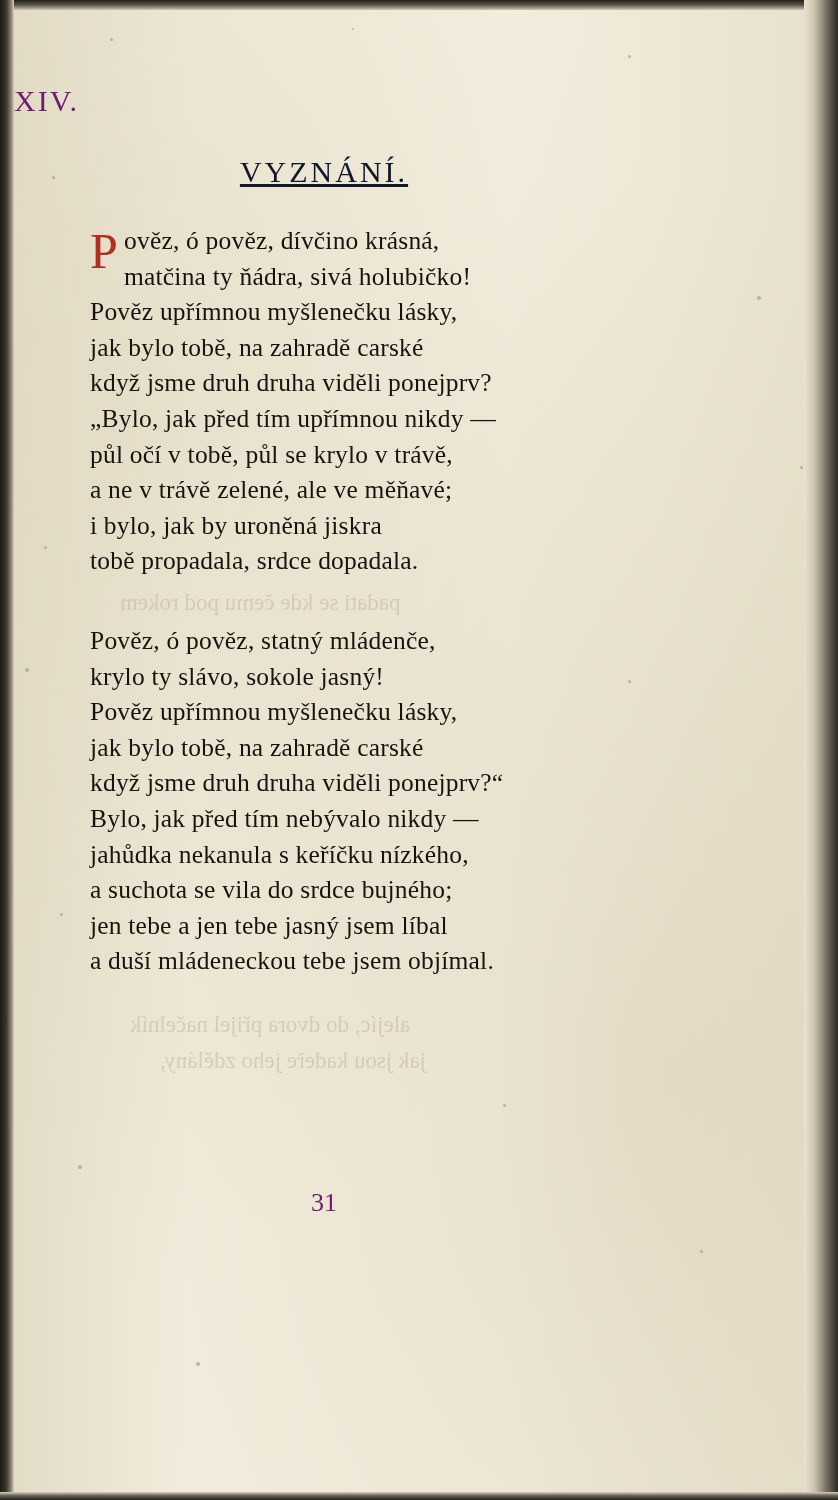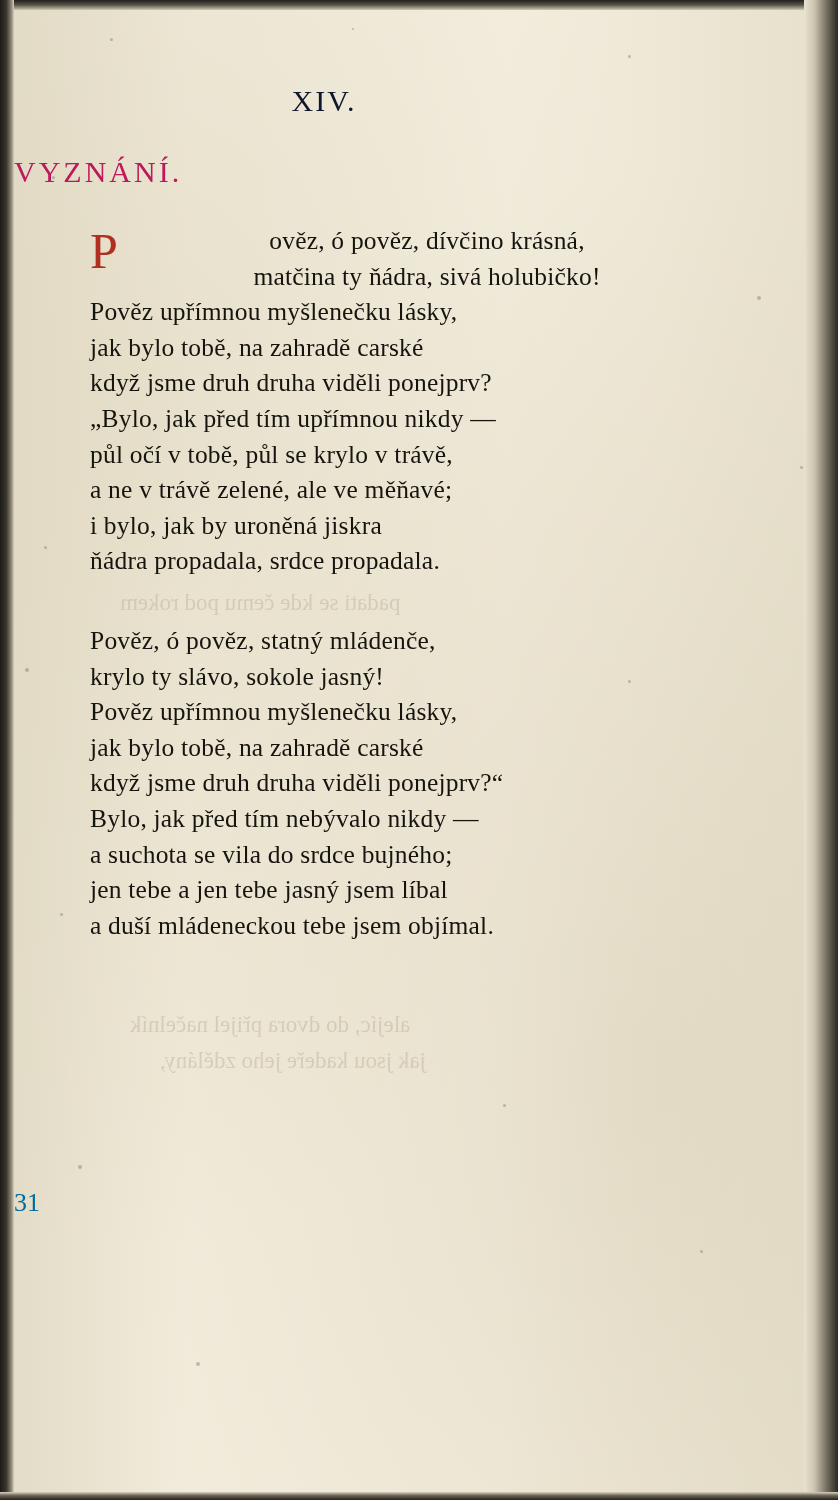--- a/index.html
+++ b/index.html
@@ -69,66 +69,67 @@
   .content {
     position: absolute;
     left: 14px; top: 10px;
     width: 790px; height: 1482px;
   }
   .chapter-number {
     position: absolute;
     top: 74px;
     left: 0;
     width: 620px;
-    text-align: center;
-    color: #0f172a;
+    text-align: left;
+    color: #701a75;
     font-size: 30px;
     letter-spacing: 2px;
     font-family: "Liberation Serif", serif;
   }
   .poem-title {
     position: absolute;
     top: 145px;
     left: 0;
     width: 620px;
-    text-align: left;
-    color: #be185d;
+    text-align: center;
+    color: #0f172a;
     font-size: 30px;
     letter-spacing: 3px;
+    text-decoration: underline;
   }
   .stanza {
     position: absolute;
     left: 76px;
     width: 640px;
     font-size: 25.5px;
     line-height: 35.6px;
     color: #16140f;
     letter-spacing: 0.2px;
   }
   .stanza-1 { top: 213px; }
   .stanza-2 { top: 613px; }
   .line { white-space: nowrap; }
-  .line.indent-drop { text-indent: 34px; text-align: center; }
+  .line.indent-drop { text-indent: 34px; }
   .dropcap {
     position: absolute;
     left: 76px;
     top: 216px;
     color: #b03020;
     font-size: 50px;
     line-height: 50px;
     font-family: "Liberation Serif", serif;
   }
   .page-number {
     position: absolute;
     top: 1178px;
     left: 0;
     width: 620px;
-    text-align: left;
+    text-align: center;
     font-size: 26px;
-    color: #0369a1;
+    color: #701a75;
   }
 </style>
 </head>
 <body>
 
 <div id="page">
 
   <div class="paper"></div>
 
   <div class="edge-top"></div>
@@ -168,29 +169,30 @@
     <div class="stanza stanza-1" id="stanza-1">
         <div class="line indent-drop">ověz, ó pověz, dívčino krásná,</div>
         <div class="line indent-drop">matčina ty ňádra, sivá holubičko!</div>
         <div class="line">Pověz upřímnou myšlenečku lásky,</div>
         <div class="line">jak bylo tobě, na zahradě carské</div>
         <div class="line">když jsme druh druha viděli ponejprv?</div>
         <div class="line">„Bylo, jak před tím upřímnou nikdy —</div>
         <div class="line">půl očí v tobě, půl se krylo v trávě,</div>
         <div class="line">a ne v trávě zelené, ale ve měňavé;</div>
         <div class="line">i bylo, jak by uroněná jiskra</div>
-        <div class="line">ňádra propadala, srdce propadala.</div>
+        <div class="line">tobě propadala, srdce dopadala.</div>
       </div>
     <div class="stanza stanza-2" id="stanza-2">
         <div class="line">Pověz, ó pověz, statný mládenče,</div>
         <div class="line">krylo ty slávo, sokole jasný!</div>
         <div class="line">Pověz upřímnou myšlenečku lásky,</div>
         <div class="line">jak bylo tobě, na zahradě carské</div>
         <div class="line">když jsme druh druha viděli ponejprv?“</div>
         <div class="line">Bylo, jak před tím nebývalo nikdy —</div>
+        <div class="line">jahůdka nekanula s keříčku nízkého,</div>
         <div class="line">a suchota se vila do srdce bujného;</div>
         <div class="line">jen tebe a jen tebe jasný jsem líbal</div>
         <div class="line">a duší mládeneckou tebe jsem objímal.</div>
       </div>
 
     <div class="page-number">31</div>
   </div>
 </div>
 
 </body></html>

